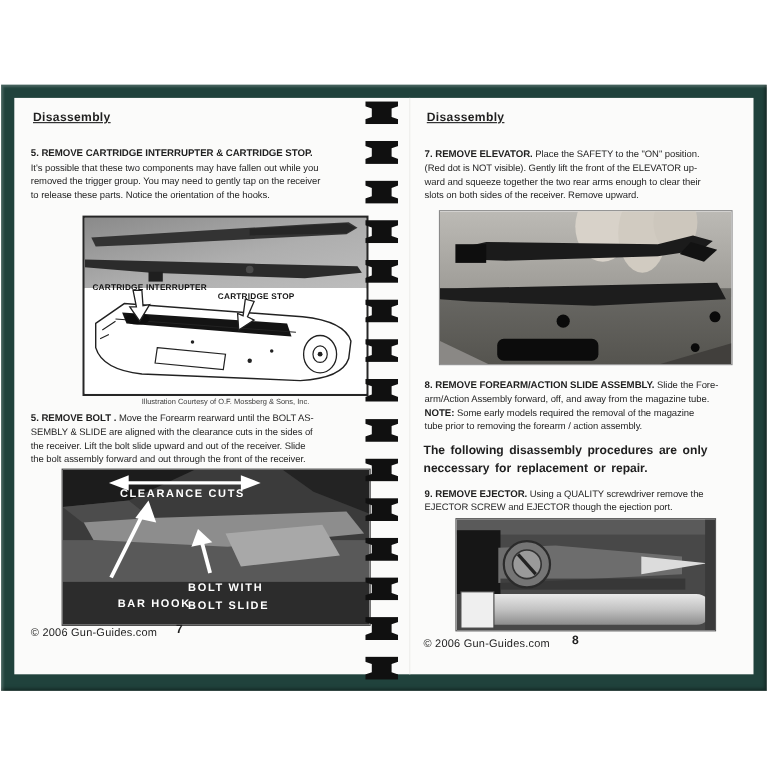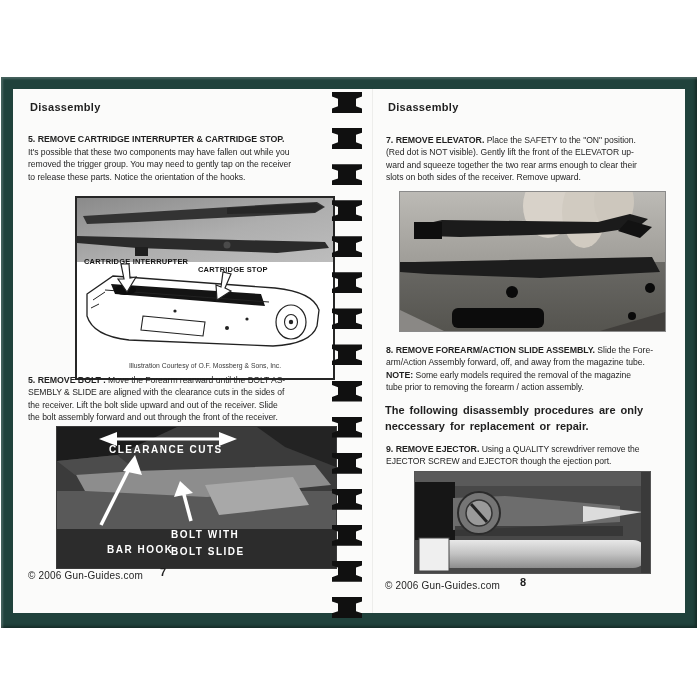--- a/index.html
+++ b/index.html
@@ -6,34 +6,34 @@
   body{width:700px;height:700px;position:relative;font-family:"Liberation Sans",sans-serif;color:#1f1f1f;}
   .scan-frame{position:absolute;left:1px;top:77px;width:696px;height:551px;background:#20423c;
     box-shadow:inset 2px 2px 2px rgba(255,255,255,.18), inset -2px -2px 3px rgba(0,0,0,.35);}
   .page-area{position:absolute;left:13px;top:89px;width:672px;height:524px;background:#fbfbfa;}
   .page-divider{position:absolute;left:372px;top:89px;width:1px;height:524px;background:#ededeb;}
   
   .binding{position:absolute;left:332px;top:92px;width:30px;height:526px;display:flex;flex-direction:column;justify-content:space-between;}
   .ring{width:30px;height:21px;background:#101010;
     clip-path:polygon(0% 0%,100% 0%,100% 22%,80% 32%,80% 68%,100% 78%,100% 100%,0% 100%,0% 78%,20% 68%,20% 32%,0% 22%);}
   
-  .h-title{position:absolute;font-size:11px;font-weight:bold;letter-spacing:.3px;}
+  .h-title{position:absolute;font-size:11px;font-weight:bold;text-decoration:underline;letter-spacing:.3px;}
   .para{position:absolute;font-size:8.6px;line-height:12.3px;white-space:pre-line;letter-spacing:-.05px;}
   .para b{font-size:8.8px;}
   .step-title{position:absolute;font-size:8.8px;font-weight:bold;letter-spacing:-.05px;}
   .caption{position:absolute;font-size:6.8px;color:#3a3a3a;text-align:center;}
   .copyright{position:absolute;font-size:10px;letter-spacing:.2px;}
   .pagenum{position:absolute;font-size:11px;font-weight:bold;}
   .notice{position:absolute;font-size:11px;font-weight:bold;line-height:15.5px;white-space:pre-line;word-spacing:2px;}
   
   .photo{position:absolute;overflow:hidden;}
   .photo svg{display:block;filter:blur(.4px);}
   .plabel{position:absolute;color:#fff;font-weight:bold;font-size:10px;letter-spacing:1.5px;white-space:nowrap;}
   .dlabel{position:absolute;color:#141414;font-weight:bold;font-size:7.5px;letter-spacing:.2px;white-space:nowrap;}
-  .illus-frame{position:absolute;left:75px;top:196px;width:260px;height:184px;border:2px solid #262626;background:#fff;box-sizing:border-box;}
+  .illus-frame{position:absolute;left:75px;top:196px;width:260px;height:164px;border:2px solid #262626;background:#fff;box-sizing:border-box;}
 </style>
 </head>
 <body>
 
 <div class="scan-frame"></div>
 <div class="page-area"></div>
 <div class="page-divider"></div>
 
 <div>
   <div class="h-title" style="left:30px;top:101px;">Disassembly</div>

